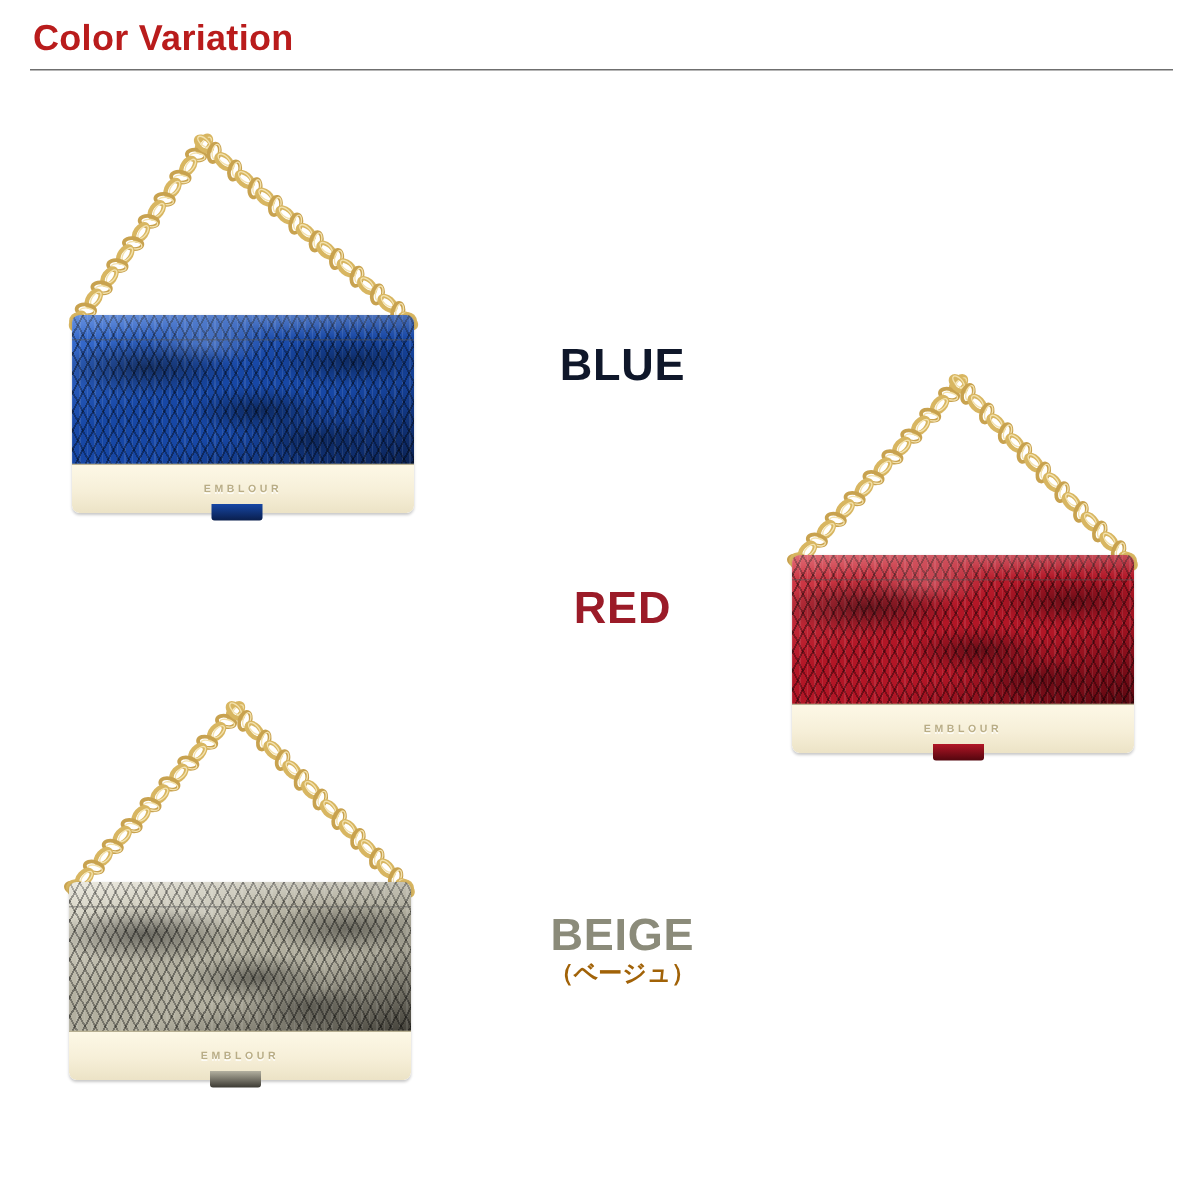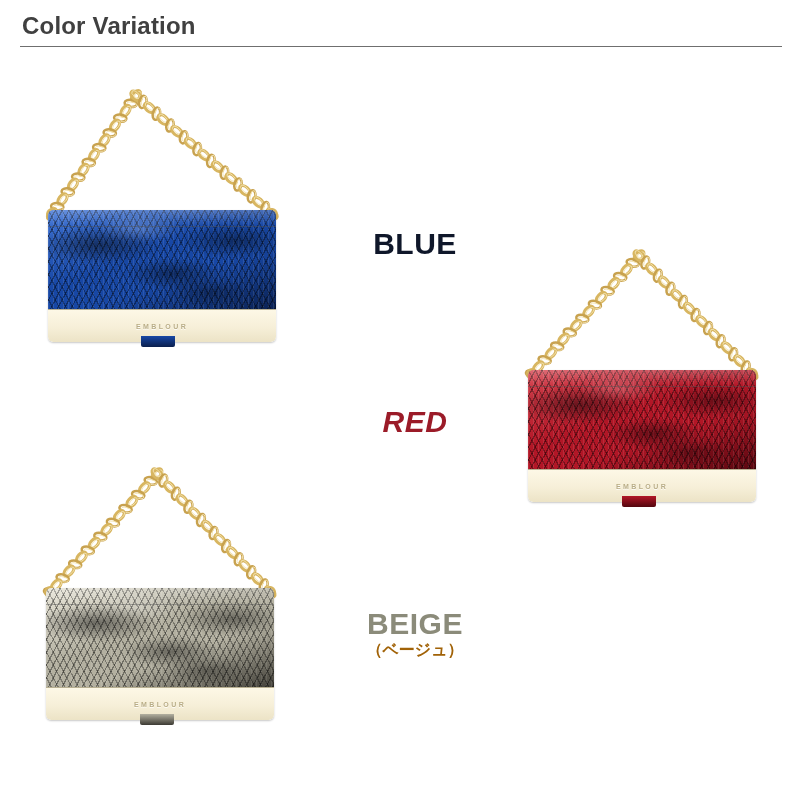--- a/index.html
+++ b/index.html
@@ -7,21 +7,21 @@
     width:800px;height:800px;background:#ffffff;
     font-family:"Liberation Sans","DejaVu Sans",sans-serif;
     overflow:hidden;position:relative;
   }
   .page{position:relative;width:800px;height:800px;}
 
   
   .header{position:absolute;left:0;top:0;width:800px;height:52px;}
   .header-title{
     position:absolute;left:22px;top:12px;
-    font-size:24px;font-weight:bold;color:#404040;
+    font-size:24px;font-weight:bold;color:#b91c1c;
     letter-spacing:0.2px;white-space:nowrap;
   }
   .header-rule{
     position:absolute;left:20px;top:46px;width:762px;height:1px;
     background:#6f6f6f;
   }
 
   
   .product{position:absolute;}
 
@@ -375,21 +375,21 @@
         <span class="band-logo">EMBLOUR</span>
       </div>
     </div>
     <div class="clasp" id="clasp-beige" style="top: 252px; width: 34px; height: 11px; background: linear-gradient(rgb(179, 176, 160), rgb(60, 58, 51));"></div>
   </div>
 
   <div class="label" style="left:315px;top:228px;">
     <div class="label-main" id="lbl-blue-main" style="color: #0f172a;">BLUE</div>
   </div>
 
-  <div class="label" style="left:315px;top:406px;font-style:italic;">
+  <div class="label" style="left:315px;top:390px;">
     <div class="label-main" id="lbl-red-main" style="color: rgb(155, 27, 40);">RED</div>
   </div>
 
   <div class="label" style="left:315px;top:608px;">
     <div class="label-main" id="lbl-beige-main" style="color: rgb(139, 139, 122);">BEIGE</div>
     <div class="label-sub" id="lbl-beige-sub" style="color: #a16207;">（ベージュ）</div>
   </div>
 
 </div>
 

